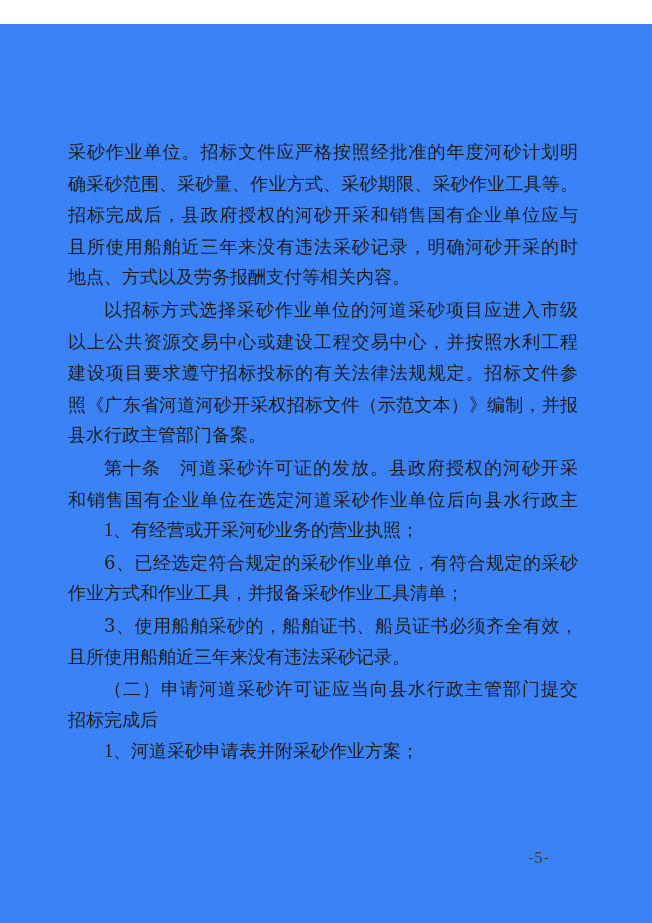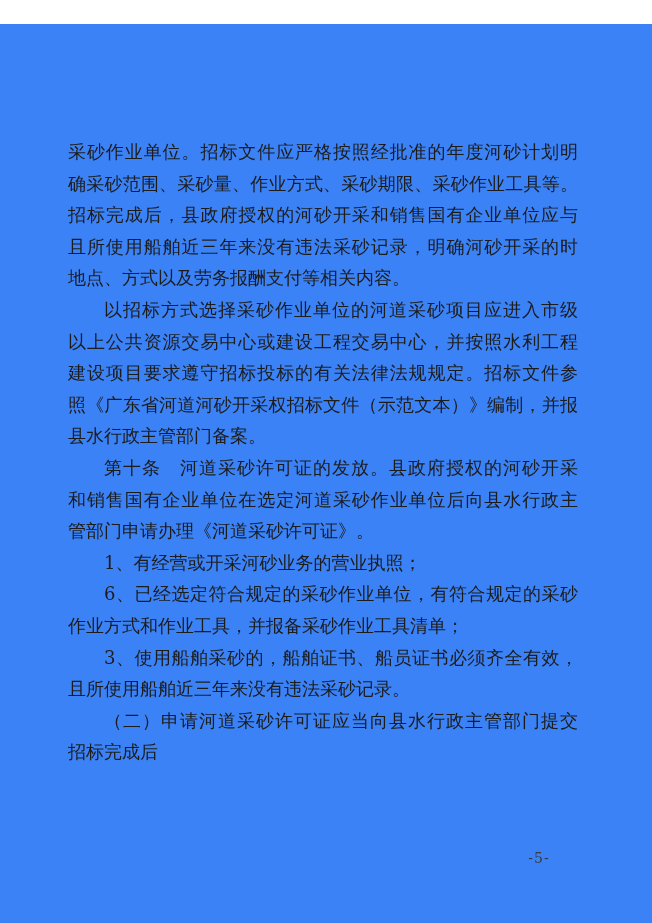--- a/index.html
+++ b/index.html
@@ -27,20 +27,21 @@
   }
   .line {
     text-align: justify;
     text-align-last: justify;
     white-space: normal;
     overflow: hidden;
     height: 31.6px;
   }
   .line.last {
     text-align-last: left;
+    font-family: Liberation Serif, serif;
   }
   .line.indent {
     text-indent: 2em;
   }
   .bold {
     font-weight: normal;
   }
   .page-number {
     position: absolute;
     left: 516px;
@@ -63,23 +64,23 @@
       <div class="line">招标完成后，县政府授权的河砂开采和销售国有企业单位应与</div>
       <div class="line">且所使用船舶近三年来没有违法采砂记录，明确河砂开采的时间、</div>
       <div class="line last">地点、方式以及劳务报酬支付等相关内容。</div>
       <div class="line indent">以招标方式选择采砂作业单位的河道采砂项目应进入市级</div>
       <div class="line">以上公共资源交易中心或建设工程交易中心，并按照水利工程</div>
       <div class="line">建设项目要求遵守招标投标的有关法律法规规定。招标文件参</div>
       <div class="line">照《广东省河道河砂开采权招标文件（示范文本）》编制，并报</div>
       <div class="line last">县水行政主管部门备案。</div>
       <div class="line indent"><span class="bold">第十条</span>　河道采砂许可证的发放。县政府授权的河砂开采</div>
       <div class="line">和销售国有企业单位在选定河道采砂作业单位后向县水行政主</div>
-      <div class="line last">管部门申请办理《河道采砂许可证》。</div>
       <div class="line indent last">1、有经营或开采河砂业务的营业执照；</div>
       <div class="line indent">6、已经选定符合规定的采砂作业单位，有符合规定的采砂</div>
       <div class="line last">作业方式和作业工具，并报备采砂作业工具清单；</div>
       <div class="line indent">3、使用船舶采砂的，船舶证书、船员证书必须齐全有效，</div>
       <div class="line last">且所使用船舶近三年来没有违法采砂记录。</div>
       <div class="line indent">（二）申请河道采砂许可证应当向县水行政主管部门提交</div>
       <div class="line last">招标完成后</div>
+      <div class="line indent last">1、河道采砂申请表并附采砂作业方案；</div>
     </div>
   <div class="page-number">-5-</div>
 </div>
 
 </body></html>

